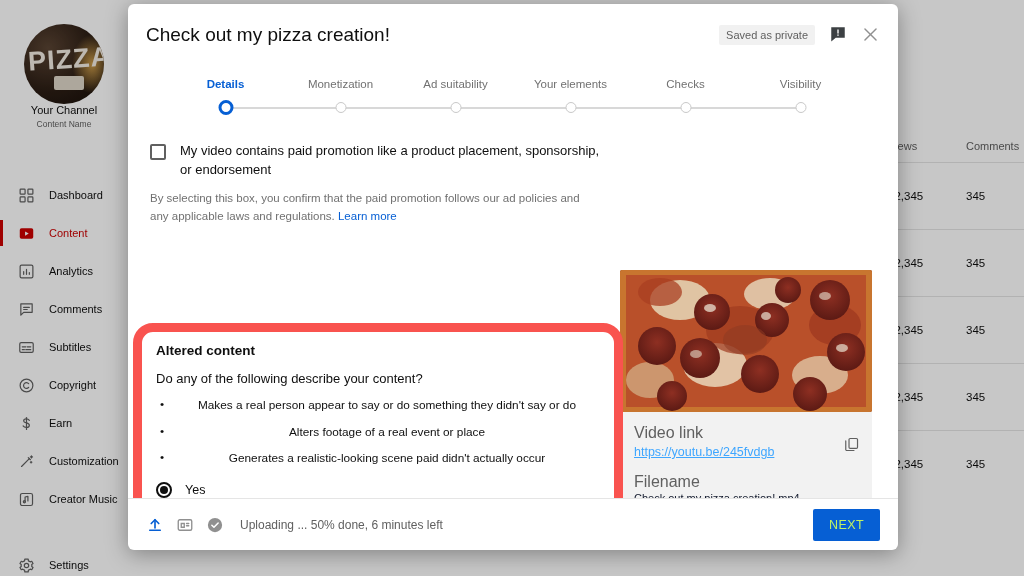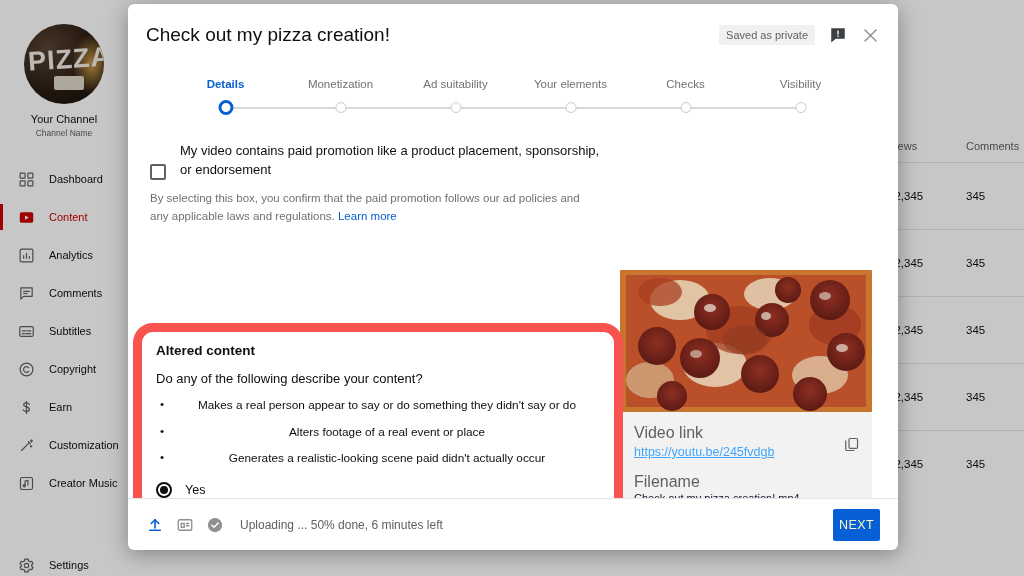--- a/index.html
+++ b/index.html
@@ -38,24 +38,24 @@
     transform: rotate(-4deg);
   }
   .avatar .plate {
     position: absolute; left: 30px; top: 52px; width: 30px; height: 14px;
     background: #ded6c8; border-radius: 2px;
   }
   .avatar .glow {
     position: absolute; right: -8px; top: 10px; width: 40px; height: 60px;
     background: radial-gradient(ellipse at center, rgba(255,196,90,.75), rgba(255,160,40,0) 70%);
   }
-  .chan-name { font-size: 11px; color: #0f0f0f; font-weight: 500; margin-top: 9px; white-space: nowrap; }
+  .chan-name { font-size: 11px; color: #0f0f0f; font-weight: 500; white-space: nowrap; }
   .chan-sub  { font-size: 8.5px; color: #606060; margin-top: 3px; white-space: nowrap; }
 
-  .nav { position: absolute; left: 0; top: 160px; width: 128px; }
+  .nav { position: absolute; left: 0; top: 176px; width: 128px; }
   .nav-item {
     display: flex; align-items: center; height: 38px;
     padding-left: 18px; gap: 14px;
     font-size: 11px; color: #0f0f0f; position: relative;
   }
   .nav-item.active { color: #cc0000; font-weight: 500; }
   .nav-item.active::before {
     content: ""; position: absolute; left: 0; top: 6px;
     width: 3px; height: 26px; background: #cc0000;
   }
@@ -92,21 +92,21 @@
     width: 770px; height: 546px;
     background: #fff; border-radius: 6px;
     box-shadow: 0 4px 22px rgba(0,0,0,.35);
     display: flex; flex-direction: column; overflow: hidden;
   }
   .dlg-head {
     height: 62px; flex: none; display: flex; align-items: center;
     padding: 0 18px 0 18px;
   }
   .dlg-title { font-size: 19px; font-weight: 500; color: #0f0f0f; }
-  .dlg-head-right { margin-left: auto; display: flex; align-items: center; gap: 14px; }
+  .dlg-head-right { margin-left: auto; display: flex; align-items: flex-start; gap: 14px; }
   .saved-badge {
     font-size: 11px; color: #606060; background: #f1f1f1;
     padding: 4px 7px; border-radius: 2px; white-space: nowrap;
   }
   .feedback-ico { width: 18px; height: 18px; display: block; color: #3c4043; }
   .close-ico { width: 19px; height: 19px; display: block; color: #909090; }
 
   
   .stepper { height: 54px; flex: none; position: relative; padding: 0 40px; }
   .steps { display: flex; position: relative; height: 100%; }
@@ -124,21 +124,21 @@
   .step-line {
     position: absolute; top: 41px; height: 1.5px; background: #d8d8d8; z-index: 1;
   }
 
   
   .dlg-body { flex: 1; position: relative; overflow: hidden; }
 
   .col-left { position: absolute; left: 22px; top: 0; width: 450px; }
   .col-right { position: absolute; left: 492px; top: 150px; width: 252px; }
 
-  .cb-row { display: flex; gap: 14px; align-items: flex-end; padding-top: 22px; }
+  .cb-row { display: flex; gap: 14px; align-items: flex-start; padding-top: 22px; }
   .checkbox {
     width: 16px; height: 16px; border: 2px solid #606060; border-radius: 2px;
     flex: none; margin-top: 2px; background: #fff;
   }
   .cb-text { font-size: 13px; color: #0f0f0f; line-height: 1.45; }
   .helper {
     font-size: 11.5px; color: #717171; line-height: 1.55;
     margin-top: 10px; padding-left: 0;
   }
   .lnk { color: #065fd4; text-decoration: none; }
@@ -186,42 +186,42 @@
   .copy-btn svg { width: 100%; height: 100%; display: block; }
 
   
   .dlg-foot {
     height: 52px; flex: none; border-top: 1px solid #e5e5e5;
     display: flex; align-items: center; padding: 0 18px; gap: 12px;
   }
   .foot-ico { width: 18px; height: 18px; display: block; }
   .foot-status { font-size: 12px; color: #606060; margin-left: 4px; }
   .next-btn {
-    margin-left: auto; background: #065fd4; color: #fef9c3;
+    margin-left: auto; background: #065fd4; color: #bef264;
     font-size: 12.5px; font-weight: 500; letter-spacing: .4px;
-    padding: 9px 6px; border: none; border-radius: 2px; cursor: pointer;
+    padding: 9px 16px; border: none; border-radius: 2px; cursor: pointer;
     font-family: "Liberation Sans", sans-serif;
   }
 </style>
 </head>
 <body>
 
 <div id="root">
 
   <div class="bg">
 
     <div class="bg-sidebar">
       <div class="channel-block">
         <div class="avatar">
           <div class="glow"></div>
           <div class="pz">PIZZA</div>
           <div class="plate"></div>
         </div>
         <div class="chan-name">Your Channel</div>
-        <div class="chan-sub">Channel Name</div>
+        <div class="chan-sub">Content Name</div>
       </div>
 
       <div class="nav">
 
         <div class="nav-item">
           <svg class="nav-ico" viewBox="0 0 24 24" fill="none" stroke="currentColor" stroke-width="1.7">
             <rect x="3" y="3" width="7" height="7" rx="1"></rect>
               <rect x="14" y="3" width="7" height="7" rx="1"></rect>
             <rect x="3" y="14" width="7" height="7" rx="1"></rect>
               <rect x="14" y="14" width="7" height="7" rx="1"></rect>

